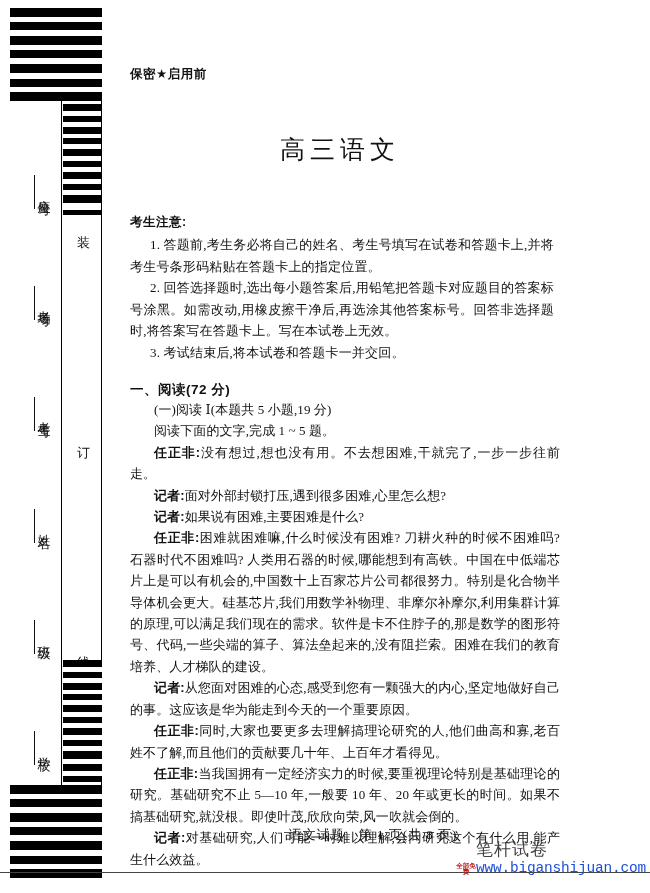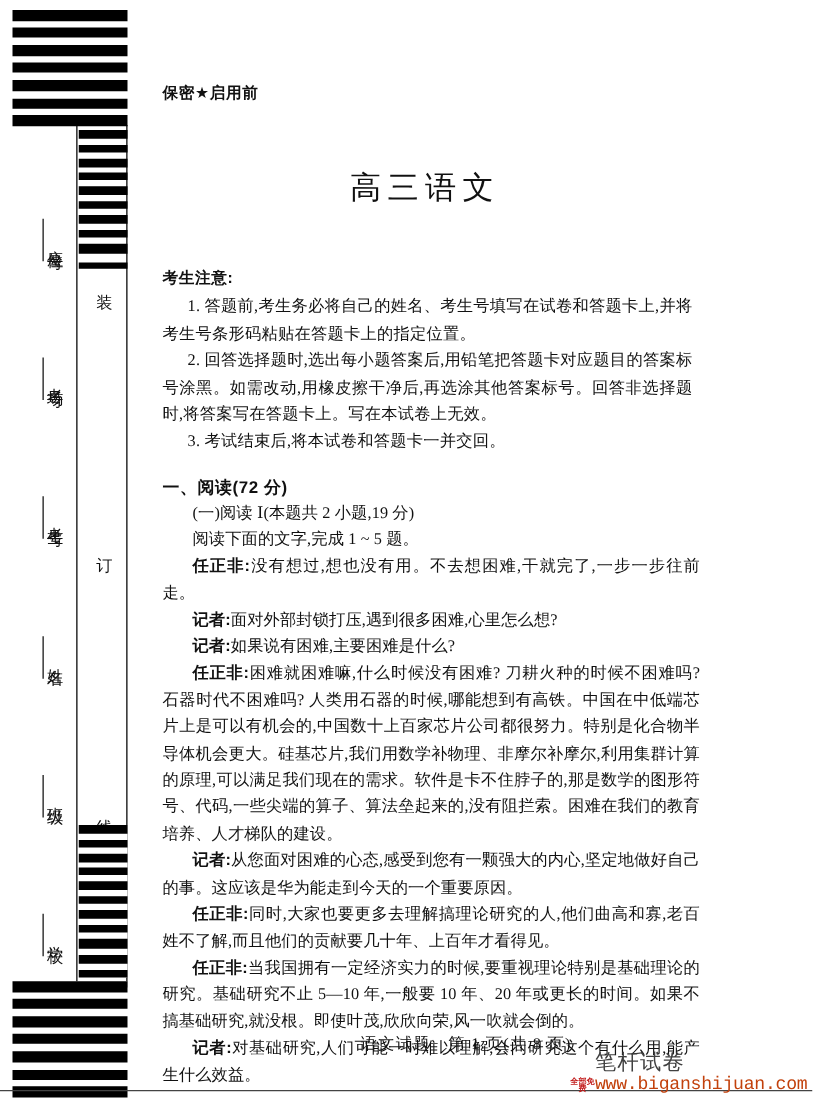--- a/index.html
+++ b/index.html
@@ -211,21 +211,21 @@
     font-family: "Liberation Sans", "DejaVu Sans", sans-serif;
     font-size: 17px;
     font-weight: normal;
     letter-spacing: 1px;
     color: #404040;
     display: block;
   }
   #brand-url {
     font-family: "Liberation Mono", "DejaVu Sans Mono", monospace;
     font-size: 14.5px;
-    color: #c2410c;
+    color: #1d4ed8;
     display: block;
     margin-top: 3px;
     letter-spacing: -0.2px;
   }
   #brand-badge {
     position: absolute;
     left: -22px;
     top: 22px;
     font-family: "Liberation Sans", "DejaVu Sans", sans-serif;
     font-size: 6.5px;
@@ -343,21 +343,21 @@
 
   <div id="notice-list">
     <span class="notice-li">1. 答题前,考生务必将自己的姓名、考生号填写在试卷和答题卡上,并将考生号条形码粘贴在答题卡上的指定位置。</span>
     <span class="notice-li">2. 回答选择题时,选出每小题答案后,用铅笔把答题卡对应题目的答案标号涂黑。如需改动,用橡皮擦干净后,再选涂其他答案标号。回答非选择题时,将答案写在答题卡上。写在本试卷上无效。</span>
     <span class="notice-li">3. 考试结束后,将本试卷和答题卡一并交回。</span>
   </div>
 
   <div id="section-head">一、阅读(72 分)</div>
 
   <div id="body-text">
-    <span class="para">(一)阅读 Ⅰ(本题共 2 小题,19 分)</span>
+    <span class="para">(一)阅读 Ⅰ(本题共 5 小题,19 分)</span>
     <span class="para">阅读下面的文字,完成 1 ~ 5 题。</span>
 
     <span class="para"><b class="spk">任正非:</b><span>没有想过,想也没有用。不去想困难,干就完了,一步一步往前走。</span></span>
     <span class="para"><b class="spk">记者:</b><span>面对外部封锁打压,遇到很多困难,心里怎么想?</span></span>
     <span class="para"><b class="spk">记者:</b><span>如果说有困难,主要困难是什么?</span></span>
     <span class="para"><b class="spk">任正非:</b><span>困难就困难嘛,什么时候没有困难? 刀耕火种的时候不困难吗? 石器时代不困难吗? 人类用石器的时候,哪能想到有高铁。中国在中低端芯片上是可以有机会的,中国数十上百家芯片公司都很努力。特别是化合物半导体机会更大。硅基芯片,我们用数学补物理、非摩尔补摩尔,利用集群计算的原理,可以满足我们现在的需求。软件是卡不住脖子的,那是数学的图形符号、代码,一些尖端的算子、算法垒起来的,没有阻拦索。困难在我们的教育培养、人才梯队的建设。</span></span>
     <span class="para"><b class="spk">记者:</b><span>从您面对困难的心态,感受到您有一颗强大的内心,坚定地做好自己的事。这应该是华为能走到今天的一个重要原因。</span></span>
     <span class="para"><b class="spk">任正非:</b><span>同时,大家也要更多去理解搞理论研究的人,他们曲高和寡,老百姓不了解,而且他们的贡献要几十年、上百年才看得见。</span></span>
     <span class="para"><b class="spk">任正非:</b><span>当我国拥有一定经济实力的时候,要重视理论特别是基础理论的研究。基础研究不止 5—10 年,一般要 10 年、20 年或更长的时间。如果不搞基础研究,就没根。即使叶茂,欣欣向荣,风一吹就会倒的。</span></span>
     <span class="para"><b class="spk">记者:</b><span>对基础研究,人们可能一时难以理解,会问研究这个有什么用,能产生什么效益。</span></span>

